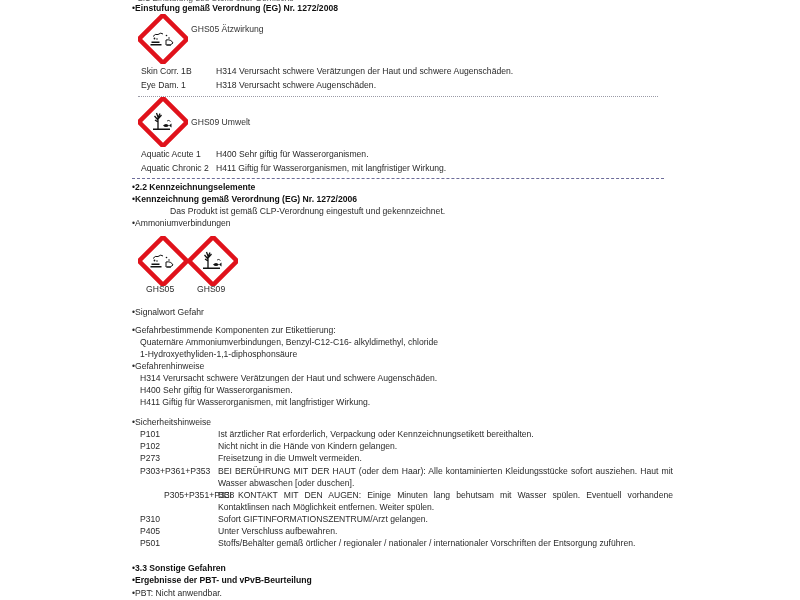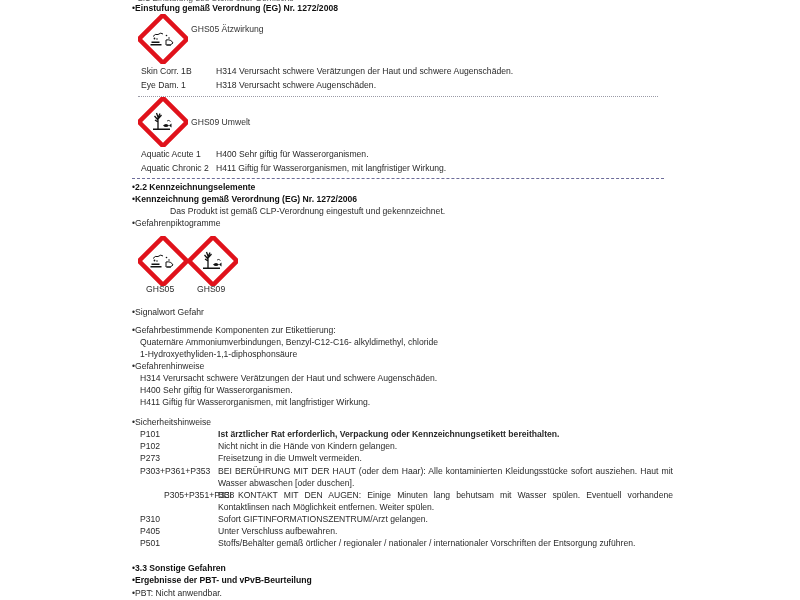--- a/index.html
+++ b/index.html
@@ -75,21 +75,21 @@
 <div class="abs" style="left:141px; top:149px;">Aquatic Acute 1</div>
 <div class="abs" style="left:216px; top:149px;">H400 Sehr giftig für Wasserorganismen.</div>
 <div class="abs" style="left:141px; top:163px;">Aquatic Chronic 2</div>
 <div class="abs" style="left:216px; top:163px;">H411 Giftig für Wasserorganismen, mit langfristiger Wirkung.</div>
 
 <div class="dashline" style="left:132px; top:178px; width:532px;"></div>
 
 <div class="abs bold bullet" style="left:132px; top:182px;">2.2 Kennzeichnungselemente</div>
 <div class="abs bold bullet" style="left:132px; top:194px;">Kennzeichnung gemäß Verordnung (EG) Nr. 1272/2006</div>
 <div class="abs" style="left:140px; top:206px;padding-left:30px;">Das Produkt ist gemäß CLP-Verordnung eingestuft und gekennzeichnet.</div>
-<div class="abs bullet" style="left:132px; top:218px;">Gefahrenpiktogramme</div>
+<div class="abs bullet" style="left:132px; top:218px;">Ammoniumverbindungen</div>
 
 <svg class="diamond" style="left:138px; top:236px;" width="50" height="50">
     <use href="#sym-ghs05"></use>
   </svg>
 <svg class="diamond" style="left:188px; top:236px;" width="50" height="50">
     <use href="#sym-ghs09"></use>
   </svg>
 <div class="abs" style="left:146px; top:284px;">GHS05</div>
 <div class="abs" style="left:197px; top:284px;">GHS09</div>
 
@@ -100,21 +100,21 @@
 <div class="abs" style="left:140px; top:349px;">1-Hydroxyethyliden-1,1-diphosphonsäure</div>
 
 <div class="abs bullet" style="left:132px; top:361px;">Gefahrenhinweise</div>
 <div class="abs" style="left:140px; top:373px;">H314 Verursacht schwere Verätzungen der Haut und schwere Augenschäden.</div>
 <div class="abs" style="left:140px; top:385px;">H400 Sehr giftig für Wasserorganismen.</div>
 <div class="abs" style="left:140px; top:397px;">H411 Giftig für Wasserorganismen, mit langfristiger Wirkung.</div>
 
 <div class="abs bullet" style="left:132px; top:417px;">Sicherheitshinweise</div>
 
 <div class="code" style="left:140px; top:429px;">P101</div>
-<div class="abs" style="left:218px; top:429px;font-weight:bold;">Ist ärztlicher Rat erforderlich, Verpackung oder Kennzeichnungsetikett bereithalten.</div>
+<div class="abs" style="left:218px; top:429px;">Ist ärztlicher Rat erforderlich, Verpackung oder Kennzeichnungsetikett bereithalten.</div>
 
 <div class="code" style="left:140px; top:441px;">P102</div>
 <div class="abs" style="left:218px; top:441px;">Nicht nicht in die Hände von Kindern gelangen.</div>
 
 <div class="code" style="left:140px; top:453px;">P273</div>
 <div class="abs" style="left:218px; top:453px;">Freisetzung in die Umwelt vermeiden.</div>
 
 <div class="code" style="left:140px; top:466px;">P303+P361+P353</div>
 <div class="ptext" style="left:218px; top:466px; width:455px;">BEI BERÜHRUNG MIT DER HAUT (oder dem Haar): Alle kontaminierten Kleidungsstücke sofort ausziehen. Haut mit Wasser abwaschen [oder duschen].</div>
 

